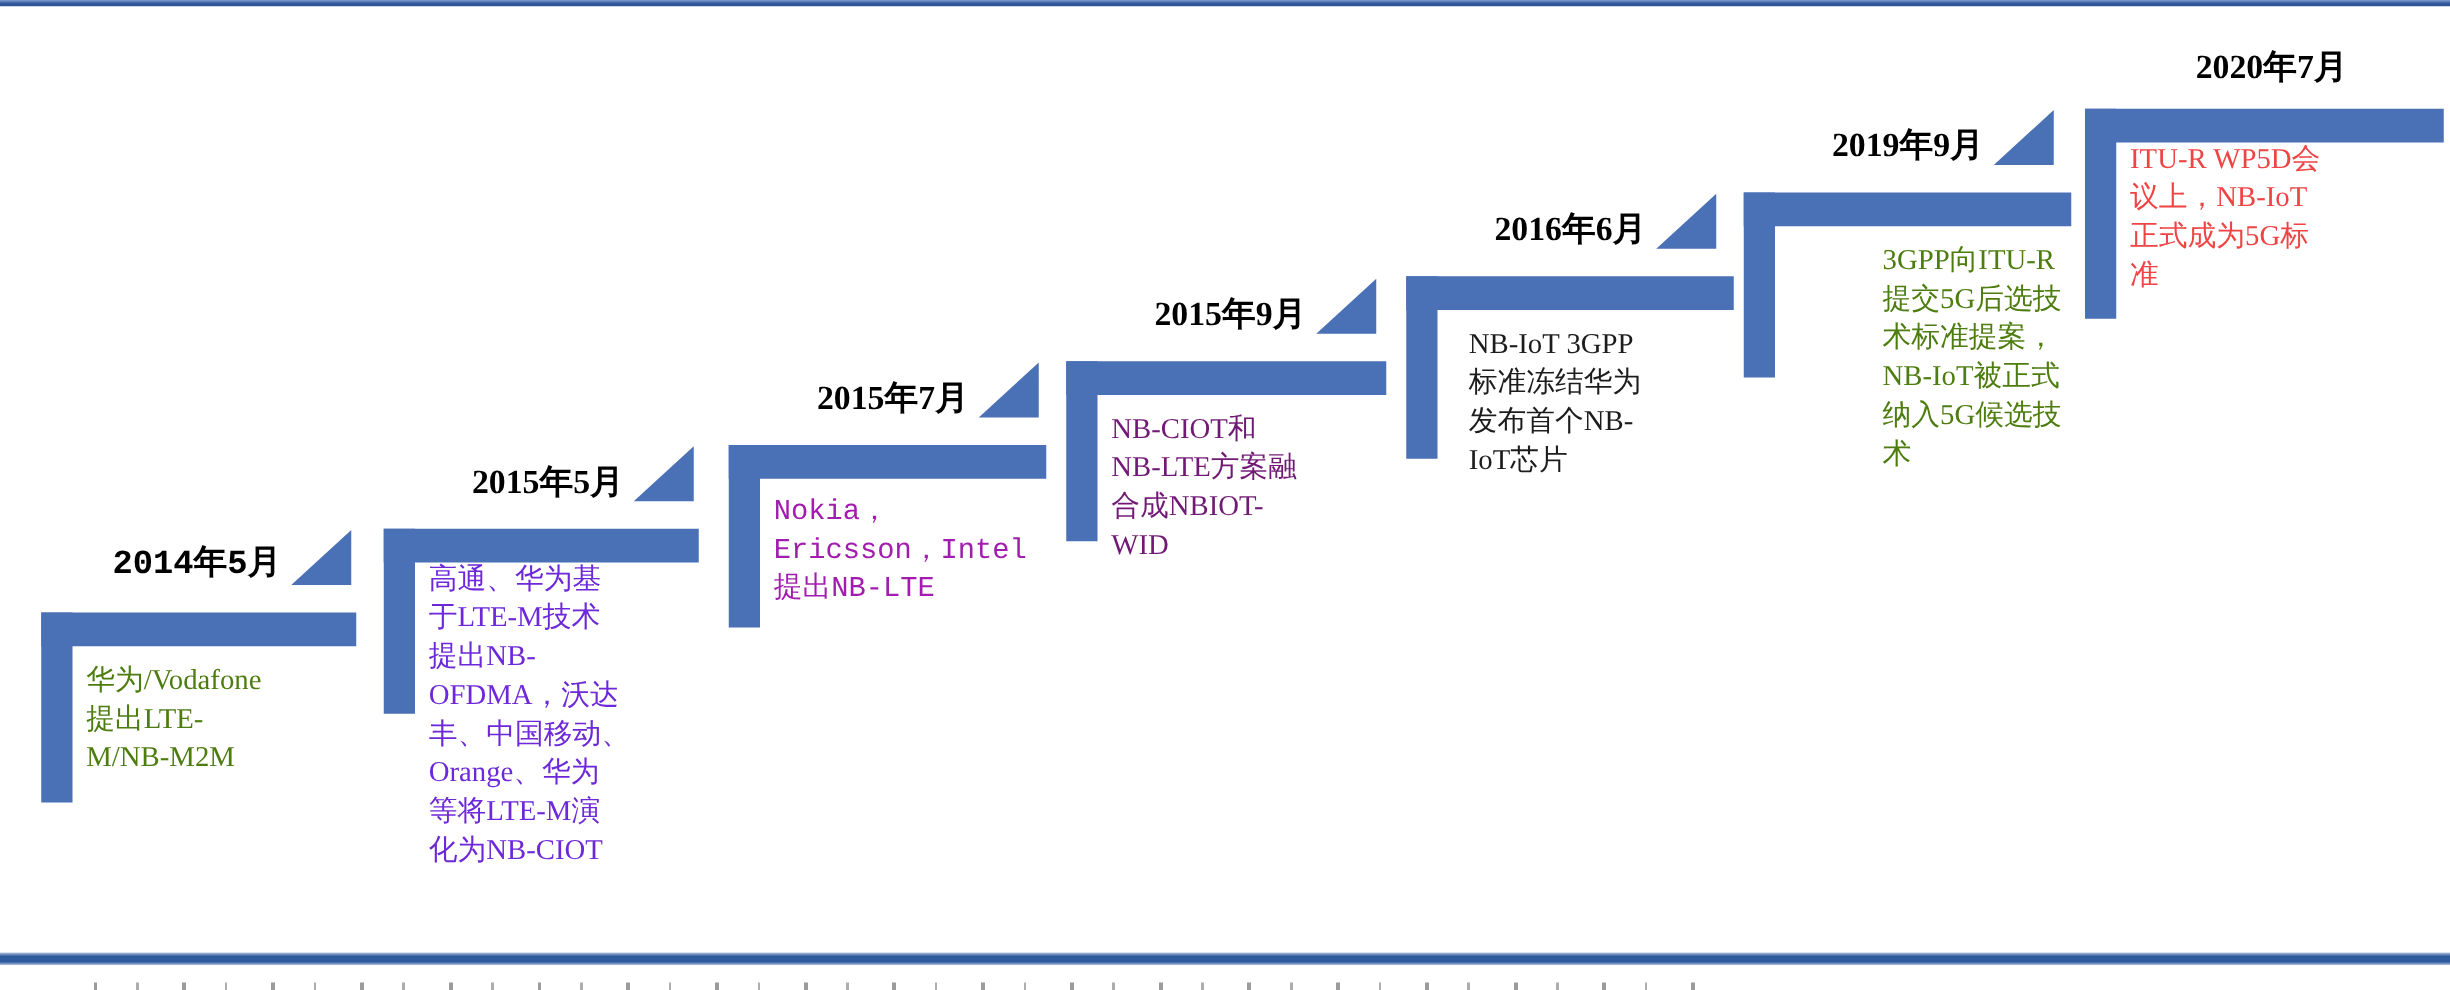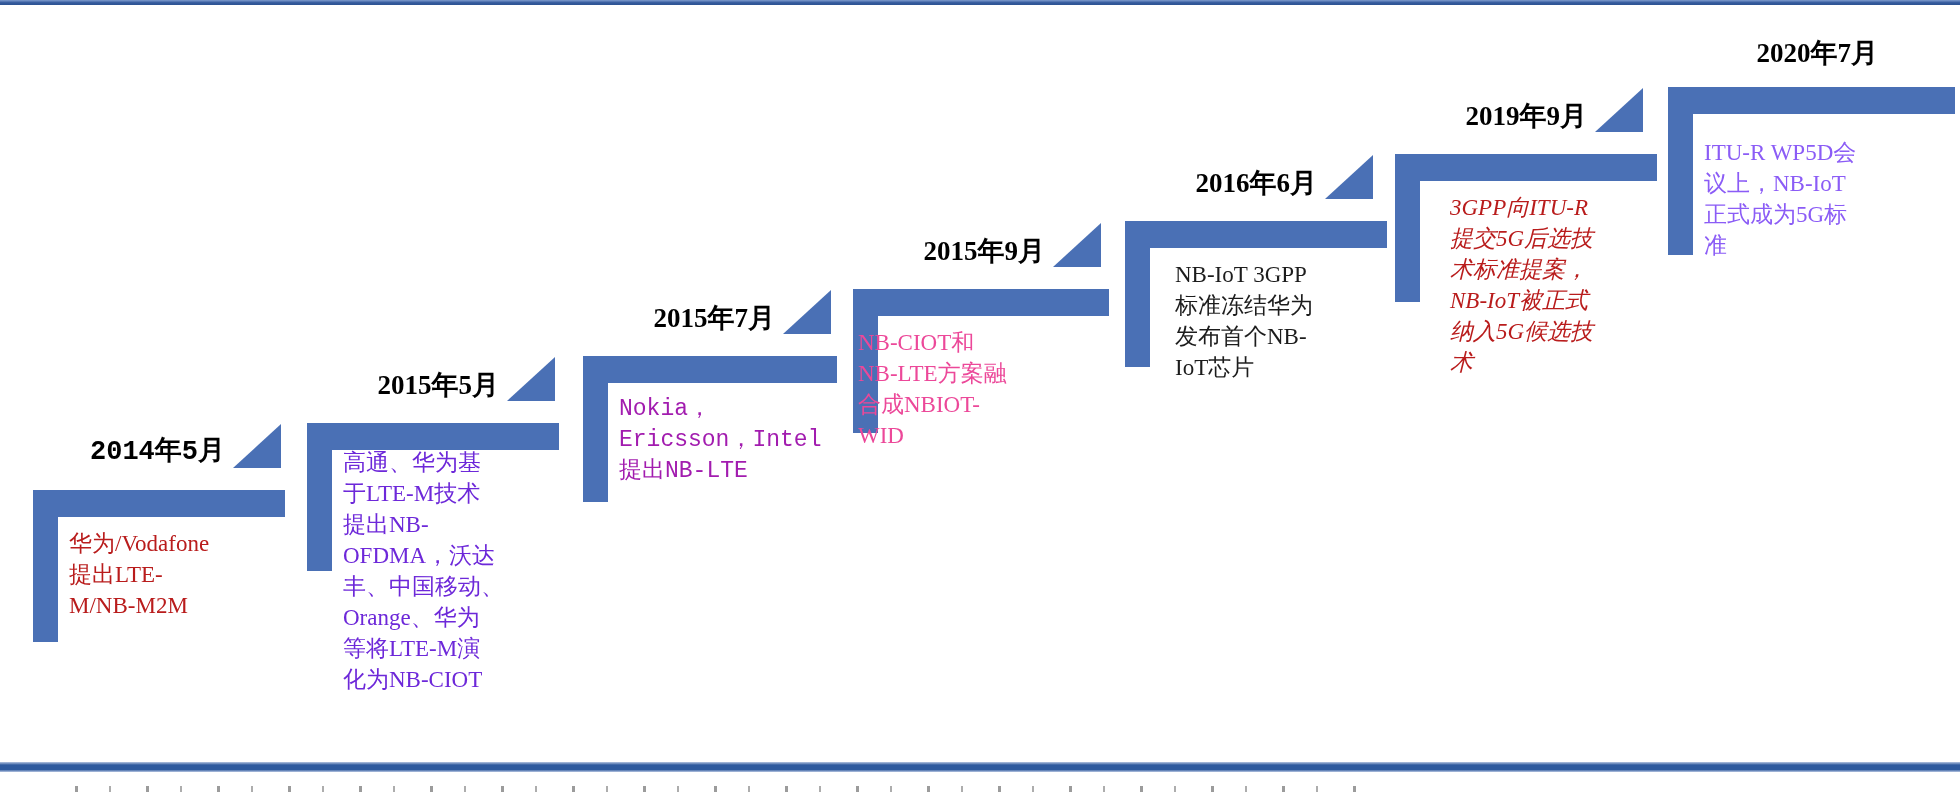--- a/index.html
+++ b/index.html
@@ -39,21 +39,21 @@
 <body>
 
 <div class="stage">
   <div class="rule-top"></div>
   <div id="steps-layer">
       <div class="step">
     <div class="step-label" style="left: 15px; top: 435px; font-family: Liberation Mono, monospace;">2014年5月</div>
     <div class="step-triangle" style="left: 233px; top: 424px; border-bottom-color: rgb(74, 112, 181);"></div>
     <div class="step-bar-h" style="left: 33px; top: 490px; width: 252px; background: rgb(74, 112, 181);"></div>
     <div class="step-bar-v" style="left: 33px; top: 490px; height: 152px; background: rgb(74, 112, 181);"></div>
-    <div class="step-text" style="left: 69px; top: 528px; color: #b91c1c;">华为/Vodafone
+    <div class="step-text" style="left: 69px; top: 528px; color: #4d7c0f;">华为/Vodafone
 提出LTE-
 M/NB-M2M</div>
   </div>
       <div class="step">
     <div class="step-label" style="left: 289px; top: 368px;">2015年5月</div>
     <div class="step-triangle" style="left: 507px; top: 357px; border-bottom-color: rgb(74, 112, 181);"></div>
     <div class="step-bar-h" style="left: 307px; top: 423px; width: 252px; background: rgb(74, 112, 181);"></div>
     <div class="step-bar-v" style="left: 307px; top: 423px; height: 148px; background: rgb(74, 112, 181);"></div>
     <div class="step-text" style="left: 343px; top: 447px; color: #6d28d9;">高通、华为基
 于LTE-M技术
@@ -71,53 +71,53 @@
     <div class="step-bar-v" style="left: 583px; top: 356px; height: 146px; background: rgb(74, 112, 181);"></div>
     <div class="step-text" style="left: 619px; top: 394px; color: #a21caf; font-family: Liberation Mono, monospace;">Nokia，
 Ericsson，Intel
 提出NB-LTE</div>
   </div>
       <div class="step">
     <div class="step-label" style="left: 835px; top: 234px;">2015年9月</div>
     <div class="step-triangle" style="left: 1053px; top: 223px; border-bottom-color: rgb(74, 112, 181);"></div>
     <div class="step-bar-h" style="left: 853px; top: 289px; width: 256px; background: rgb(74, 112, 181);"></div>
     <div class="step-bar-v" style="left: 853px; top: 289px; height: 144px; background: rgb(74, 112, 181);"></div>
-    <div class="step-text" style="left: 858px; top: 327px; color: #ec4899;">NB-CIOT和
+    <div class="step-text" style="left: 889px; top: 327px; color: #701a75;">NB-CIOT和
 NB-LTE方案融
 合成NBIOT-
 WID</div>
   </div>
       <div class="step">
     <div class="step-label" style="left: 1107px; top: 166px;">2016年6月</div>
     <div class="step-triangle" style="left: 1325px; top: 155px; border-bottom-color: rgb(74, 112, 181);"></div>
     <div class="step-bar-h" style="left: 1125px; top: 221px; width: 262px; background: rgb(74, 112, 181);"></div>
     <div class="step-bar-v" style="left: 1125px; top: 221px; height: 146px; background: rgb(74, 112, 181);"></div>
     <div class="step-text" style="left: 1161px; top: 259px; color: rgb(28, 28, 28); margin-left: 14px;">NB-IoT 3GPP
 标准冻结华为
 发布首个NB-
 IoT芯片</div>
   </div>
       <div class="step">
     <div class="step-label" style="left: 1377px; top: 99px;">2019年9月</div>
     <div class="step-triangle" style="left: 1595px; top: 88px; border-bottom-color: rgb(74, 112, 181);"></div>
     <div class="step-bar-h" style="left: 1395px; top: 154px; width: 262px; background: rgb(74, 112, 181);"></div>
     <div class="step-bar-v" style="left: 1395px; top: 154px; height: 148px; background: rgb(74, 112, 181);"></div>
-    <div class="step-text" style="left: 1450px; top: 192px; color: #b91c1c; font-style: italic;">3GPP向ITU-R
+    <div class="step-text" style="left: 1506px; top: 192px; color: #4d7c0f;">3GPP向ITU-R
 提交5G后选技
 术标准提案，
 NB-IoT被正式
 纳入5G候选技
 术</div>
   </div>
       <div class="step">
     <div class="step-label" style="left: 1668px; top: 36px;">2020年7月</div>
 
     <div class="step-bar-h" style="left: 1668px; top: 87px; width: 287px; background: rgb(74, 112, 181);"></div>
     <div class="step-bar-v" style="left: 1668px; top: 87px; height: 168px; background: rgb(74, 112, 181);"></div>
-    <div class="step-text" style="left: 1704px; top: 137px; color: #8b5cf6;">ITU-R WP5D会
+    <div class="step-text" style="left: 1704px; top: 111px; color: #ef4444;">ITU-R WP5D会
 议上，NB-IoT
 正式成为5G标
 准</div>
   </div>
     </div>
   <div class="rule-bottom"></div>
   <div class="cutoff-artifact"></div>
 </div>
 
 </body></html>

